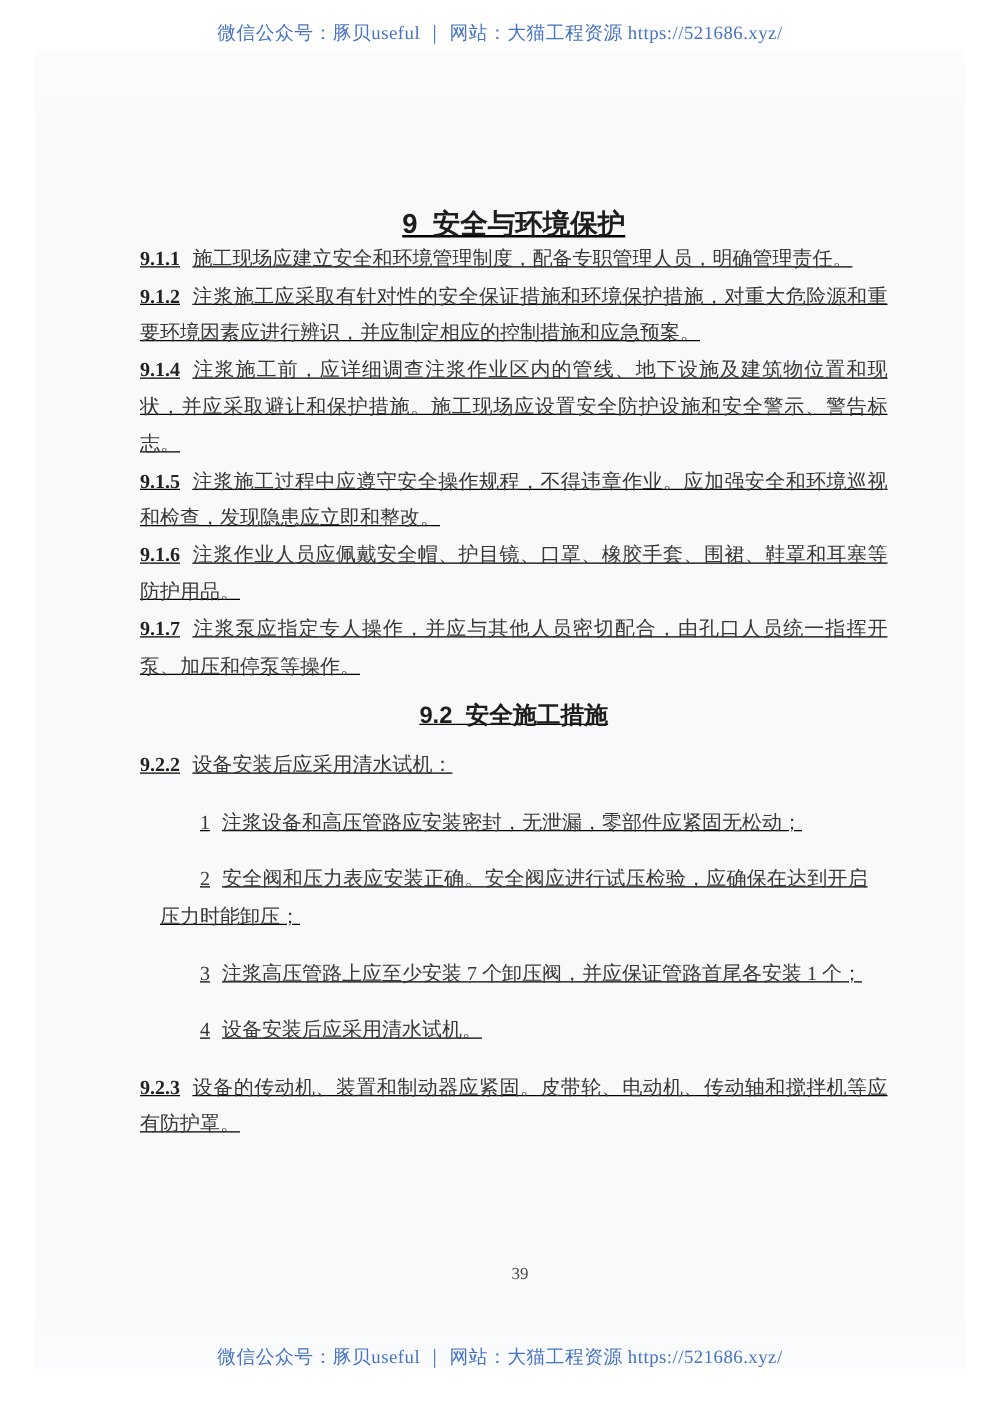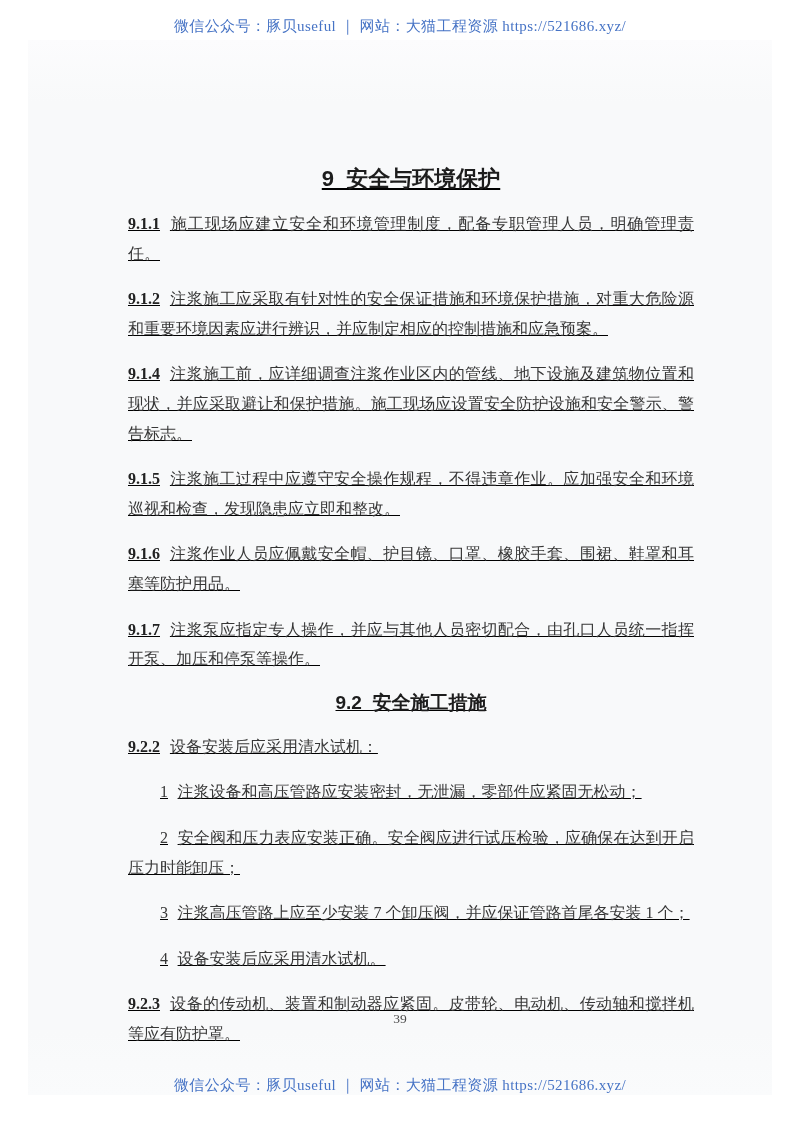--- a/index.html
+++ b/index.html
@@ -43,42 +43,42 @@
     margin: 12px 0 12px 0;
     font-family: "Liberation Sans", "DejaVu Sans", sans-serif;
     font-size: 19px; font-weight: bold;
     line-height: 26px;
     text-align: center;
     color: #1d1d1d;
     white-space: pre-wrap;
   }
   .section-heading.first { margin-top: 18px; margin-bottom: 14px; }
   .clause {
-    margin: 16px;
+    margin: 0;
     font-size: 16px;
     line-height: 29.6px;
     text-align: justify;
     color: #373737;
   }
   .clause .num {
     font-weight: bold;
     color: #222222;
     margin-right: 0.62em;
   }
   .sub-item {
     margin: 16px;
     font-size: 16px;
     line-height: 29.6px;
     text-align: justify;
     text-indent: 2em;
     color: #373737;
   }
   .sub-item .num { margin-right: 0.6em; }
   .page-number {
-    position: absolute; left: 0; top: 971px;
+    position: absolute; left: 16px; top: 971px;
     width: 100%;
     text-align: center;
     font-size: 13.5px;
     color: #4a4a4a;
   }
 </style>
 </head>
 <body>
 
 <div class="banner top">微信公众号：豚贝useful ｜ 网站：大猫工程资源 https://521686.xyz/</div>

